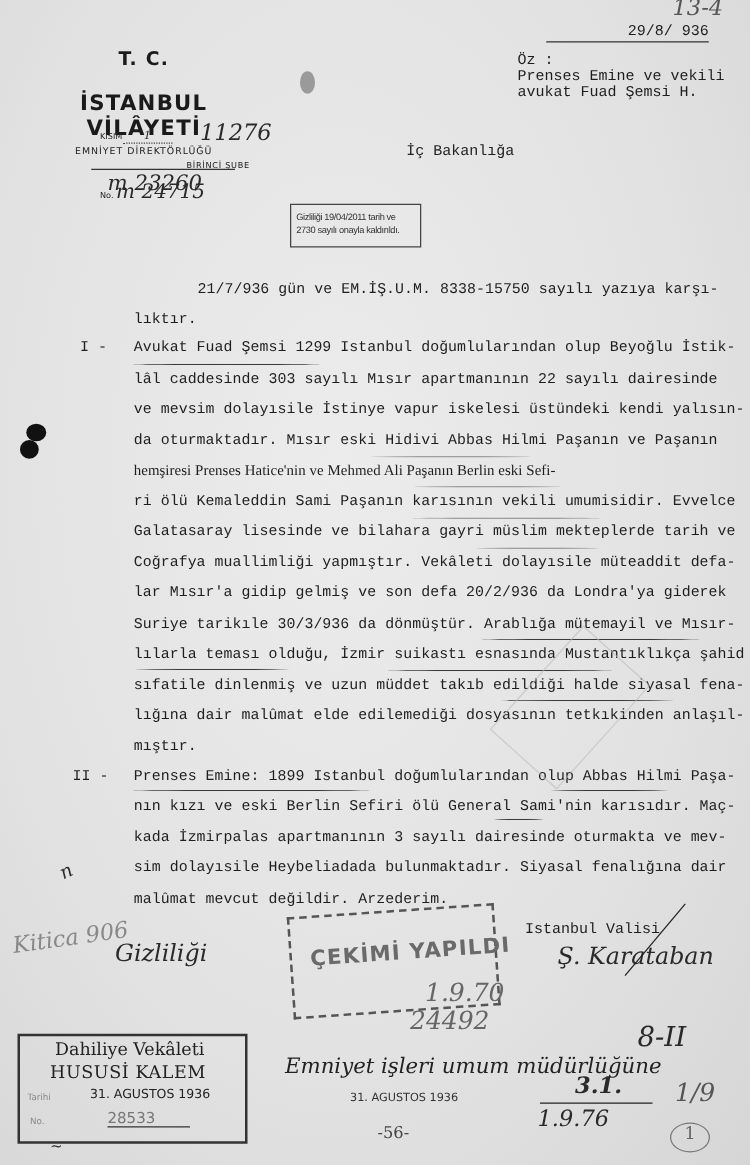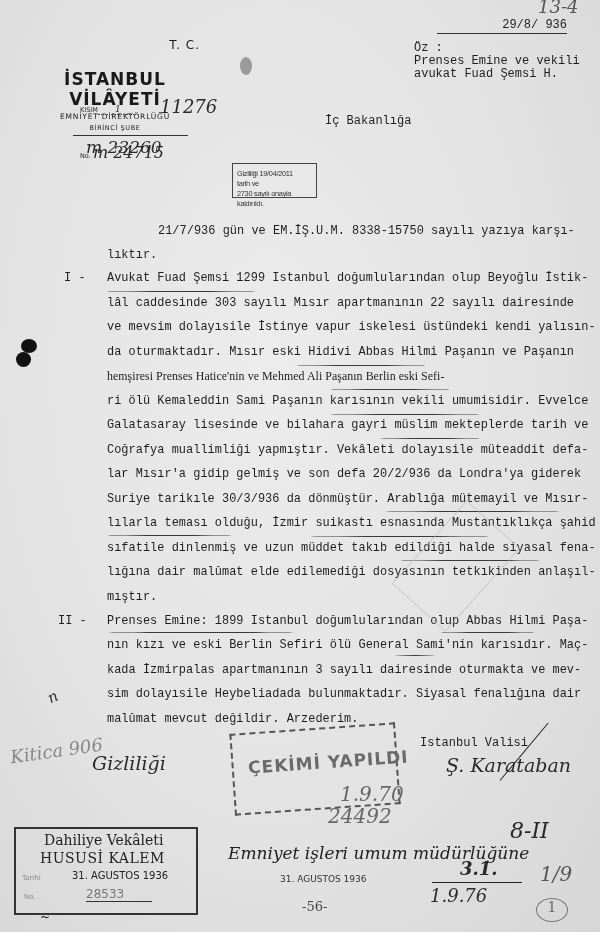--- a/index.html
+++ b/index.html
@@ -10,34 +10,34 @@
     color: #1e1e1e;
   }
   .page {
     position: absolute; left: 0; top: 0; width: 600px; height: 932px;
     background: radial-gradient(ellipse at 45% 40%, #ececec 0%, #e2e2e2 60%, #d6d6d6 100%);
   }
   .abs { position: absolute; }
   
   .lh { position: absolute; left: 30px; top: 38px; width: 170px; text-align: center;
         font-family: "DejaVu Sans", sans-serif; color: #1a1a1a; }
-  .lh .tc { font-size: 12px; font-weight: normal; letter-spacing: 1px; text-align: right; }
+  .lh .tc { font-size: 15px; font-weight: bold; letter-spacing: 1px; }
   .lh .vil { font-size: 17px; font-weight: bold; letter-spacing: 1px; margin-top: 17px; }
   .lh .dir { font-size: 7.5px; letter-spacing: 0.8px; margin-top: 3px; }
-  .lh .sube { font-size: 6.5px; letter-spacing: 0.6px; margin-top: 3px; }
+  .lh .sube { font-size: 6.5px; letter-spacing: 0.6px; margin-top: 3px; text-align: right; }
   .kisim { left: 80px; top: 104px; font-family: "DejaVu Sans", sans-serif; font-size: 6.5px; }
   .no-lbl { left: 80px; top: 119px; font-family: "DejaVu Sans", sans-serif; font-size: 6.5px; margin-top: 24px; }
   .hw { font-family: "DejaVu Serif", serif; font-style: italic; color: #2a2a2a; }
   .crescent { left: 210px; top: 52px; width: 70px; height: 48px; }
   
   .date { left: 437px; top: 18px; width: 130px; font-size: 12px; text-align: right;
           border-bottom: 1px solid #333; padding-bottom: 1px; }
   .oz { left: 414px; top: 42px; font-size: 12px; line-height: 13px; }
   .bakan { left: 278px; top: 114px; font-size: 12px; margin-left: 47px; }
-  .gizli { left: 232px; top: 163px; width: 85px; height: 35px; border: 1px solid #444;
+  .gizli { left: 232px; top: 163px; width: 105px; height: 35px; border: 1px solid #444;
            background: #e8e8e8; font-family: "Liberation Sans", sans-serif;
            font-size: 7.4px; line-height: 10px; padding: 5px 12px 0 4px; box-sizing: border-box;
            letter-spacing: -0.3px; color: #333; }
   
   .line { position: absolute; font-size: 11.9px; white-space: pre; letter-spacing: 0.05px; }
   .roman { position: absolute; font-size: 12px; }
   .ul { position: absolute; height: 0; border-top: 1.4px solid #3a3a3a; border-radius: 50%; }
   
   .cekim { left: 232px; top: 728px; width: 162px; height: 78px; border: 2px dashed #555;
            transform: rotate(-4deg); }

